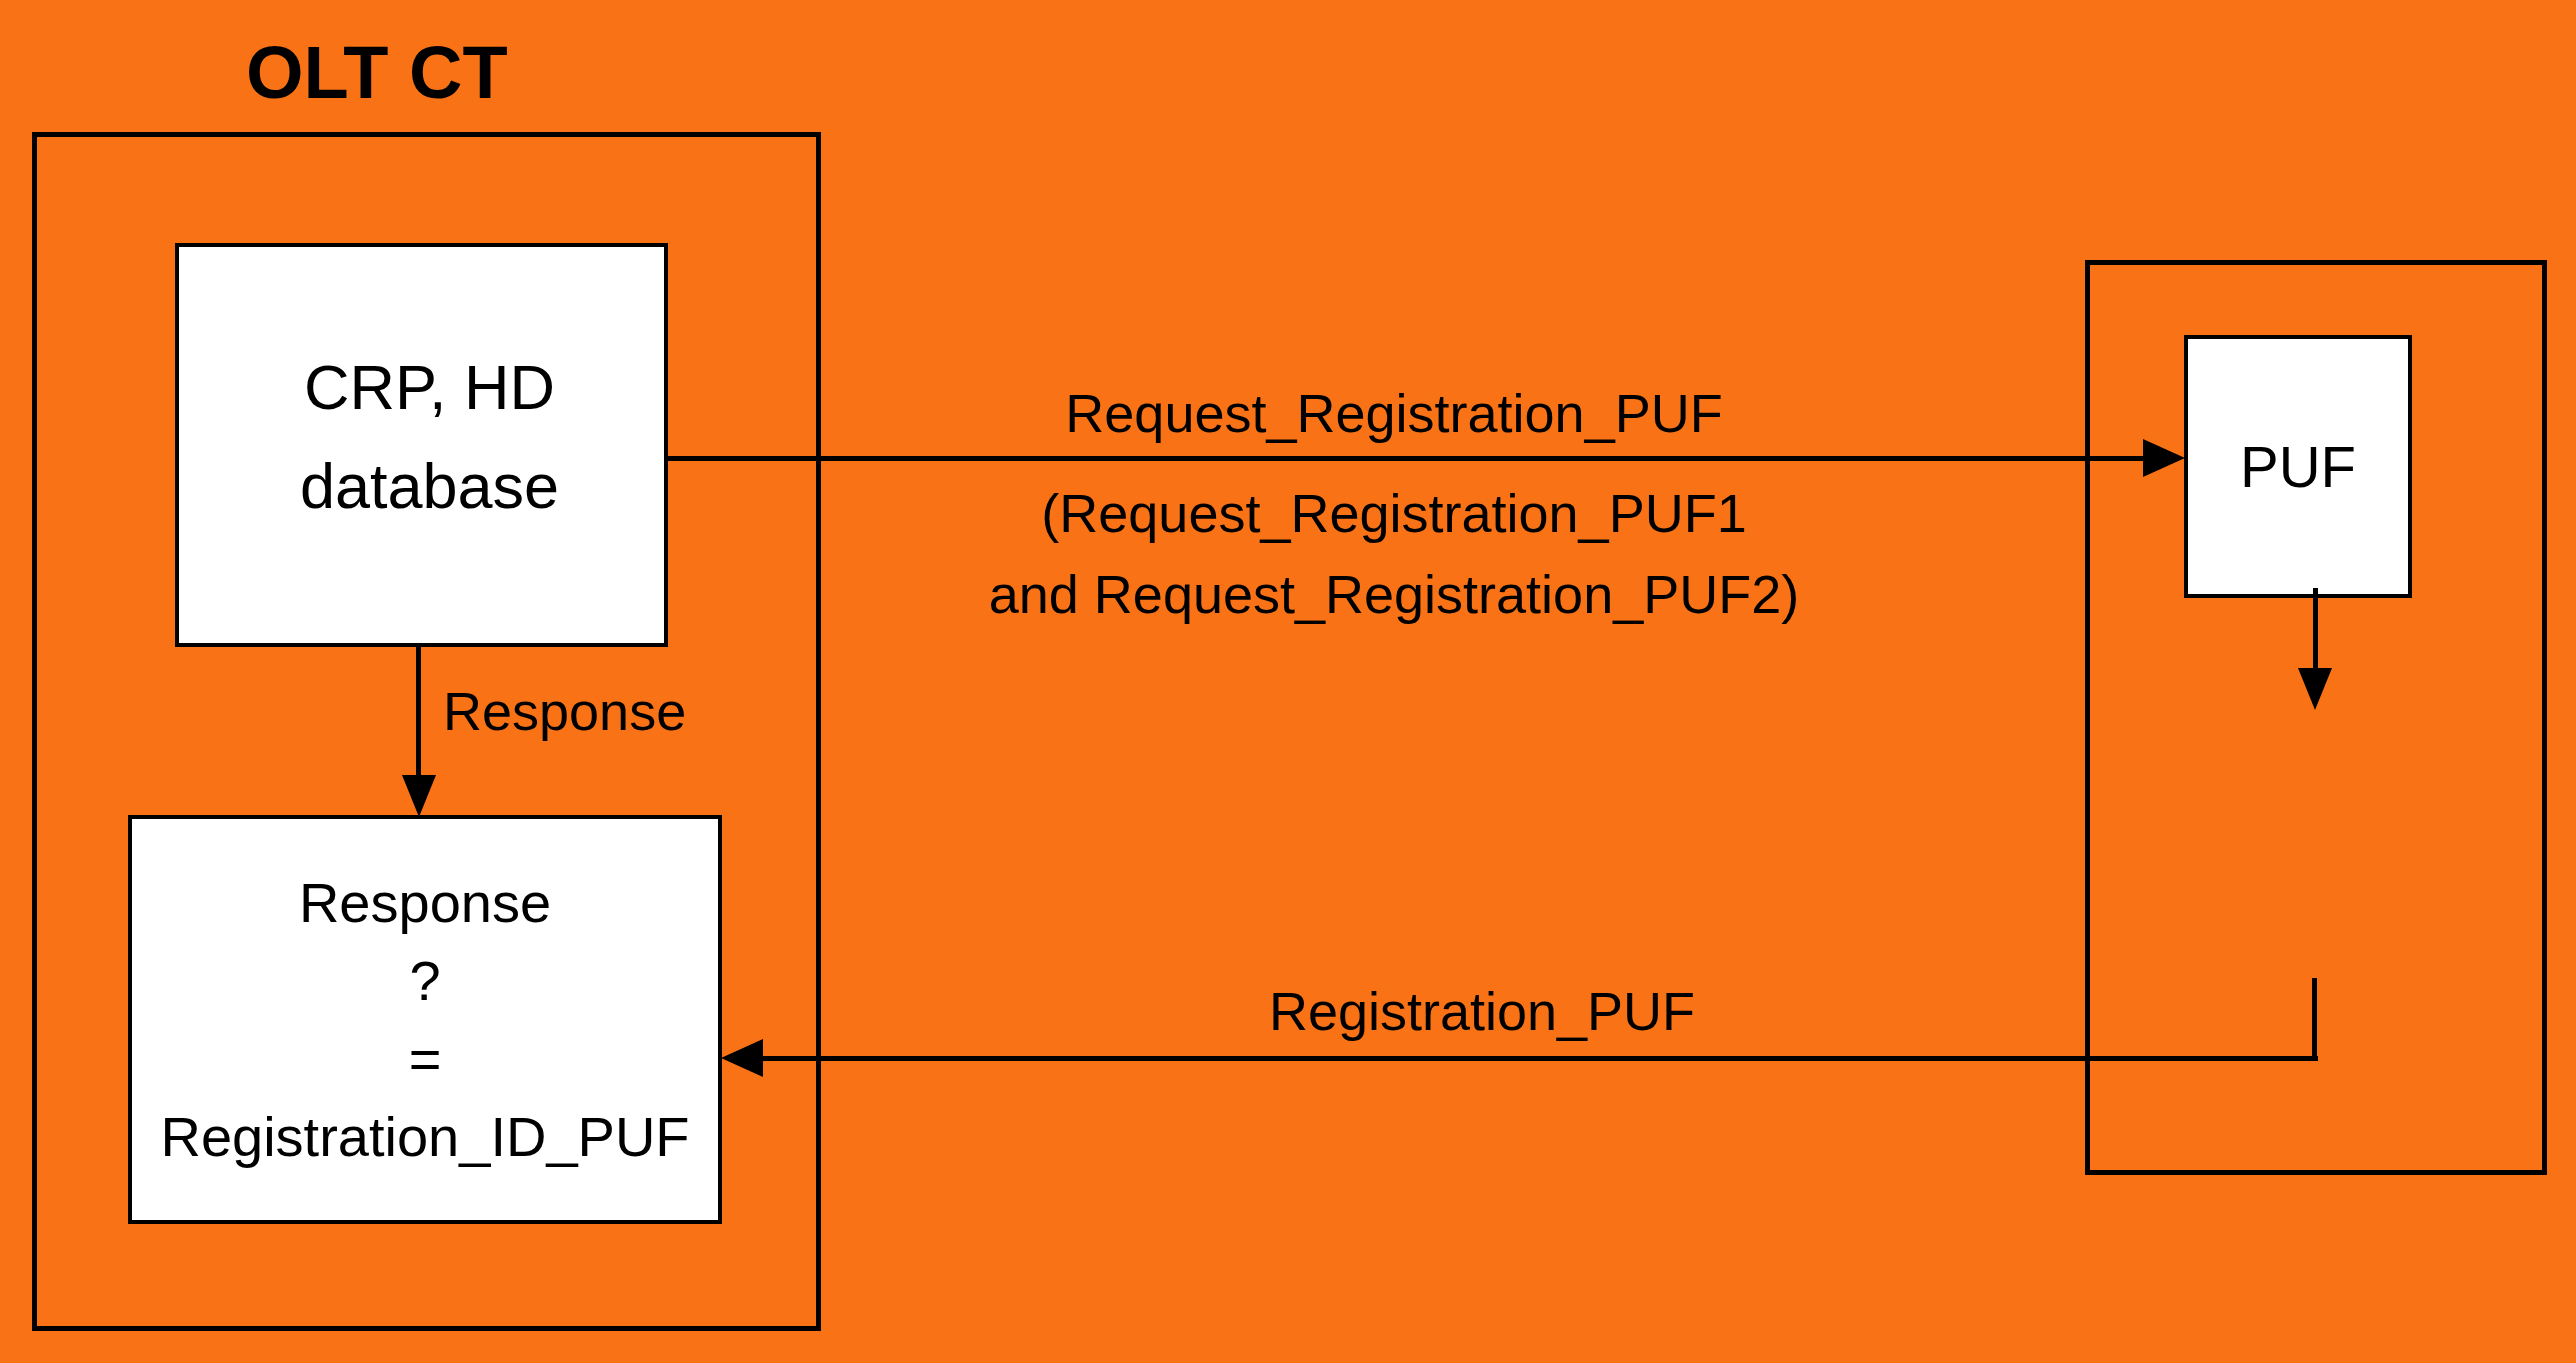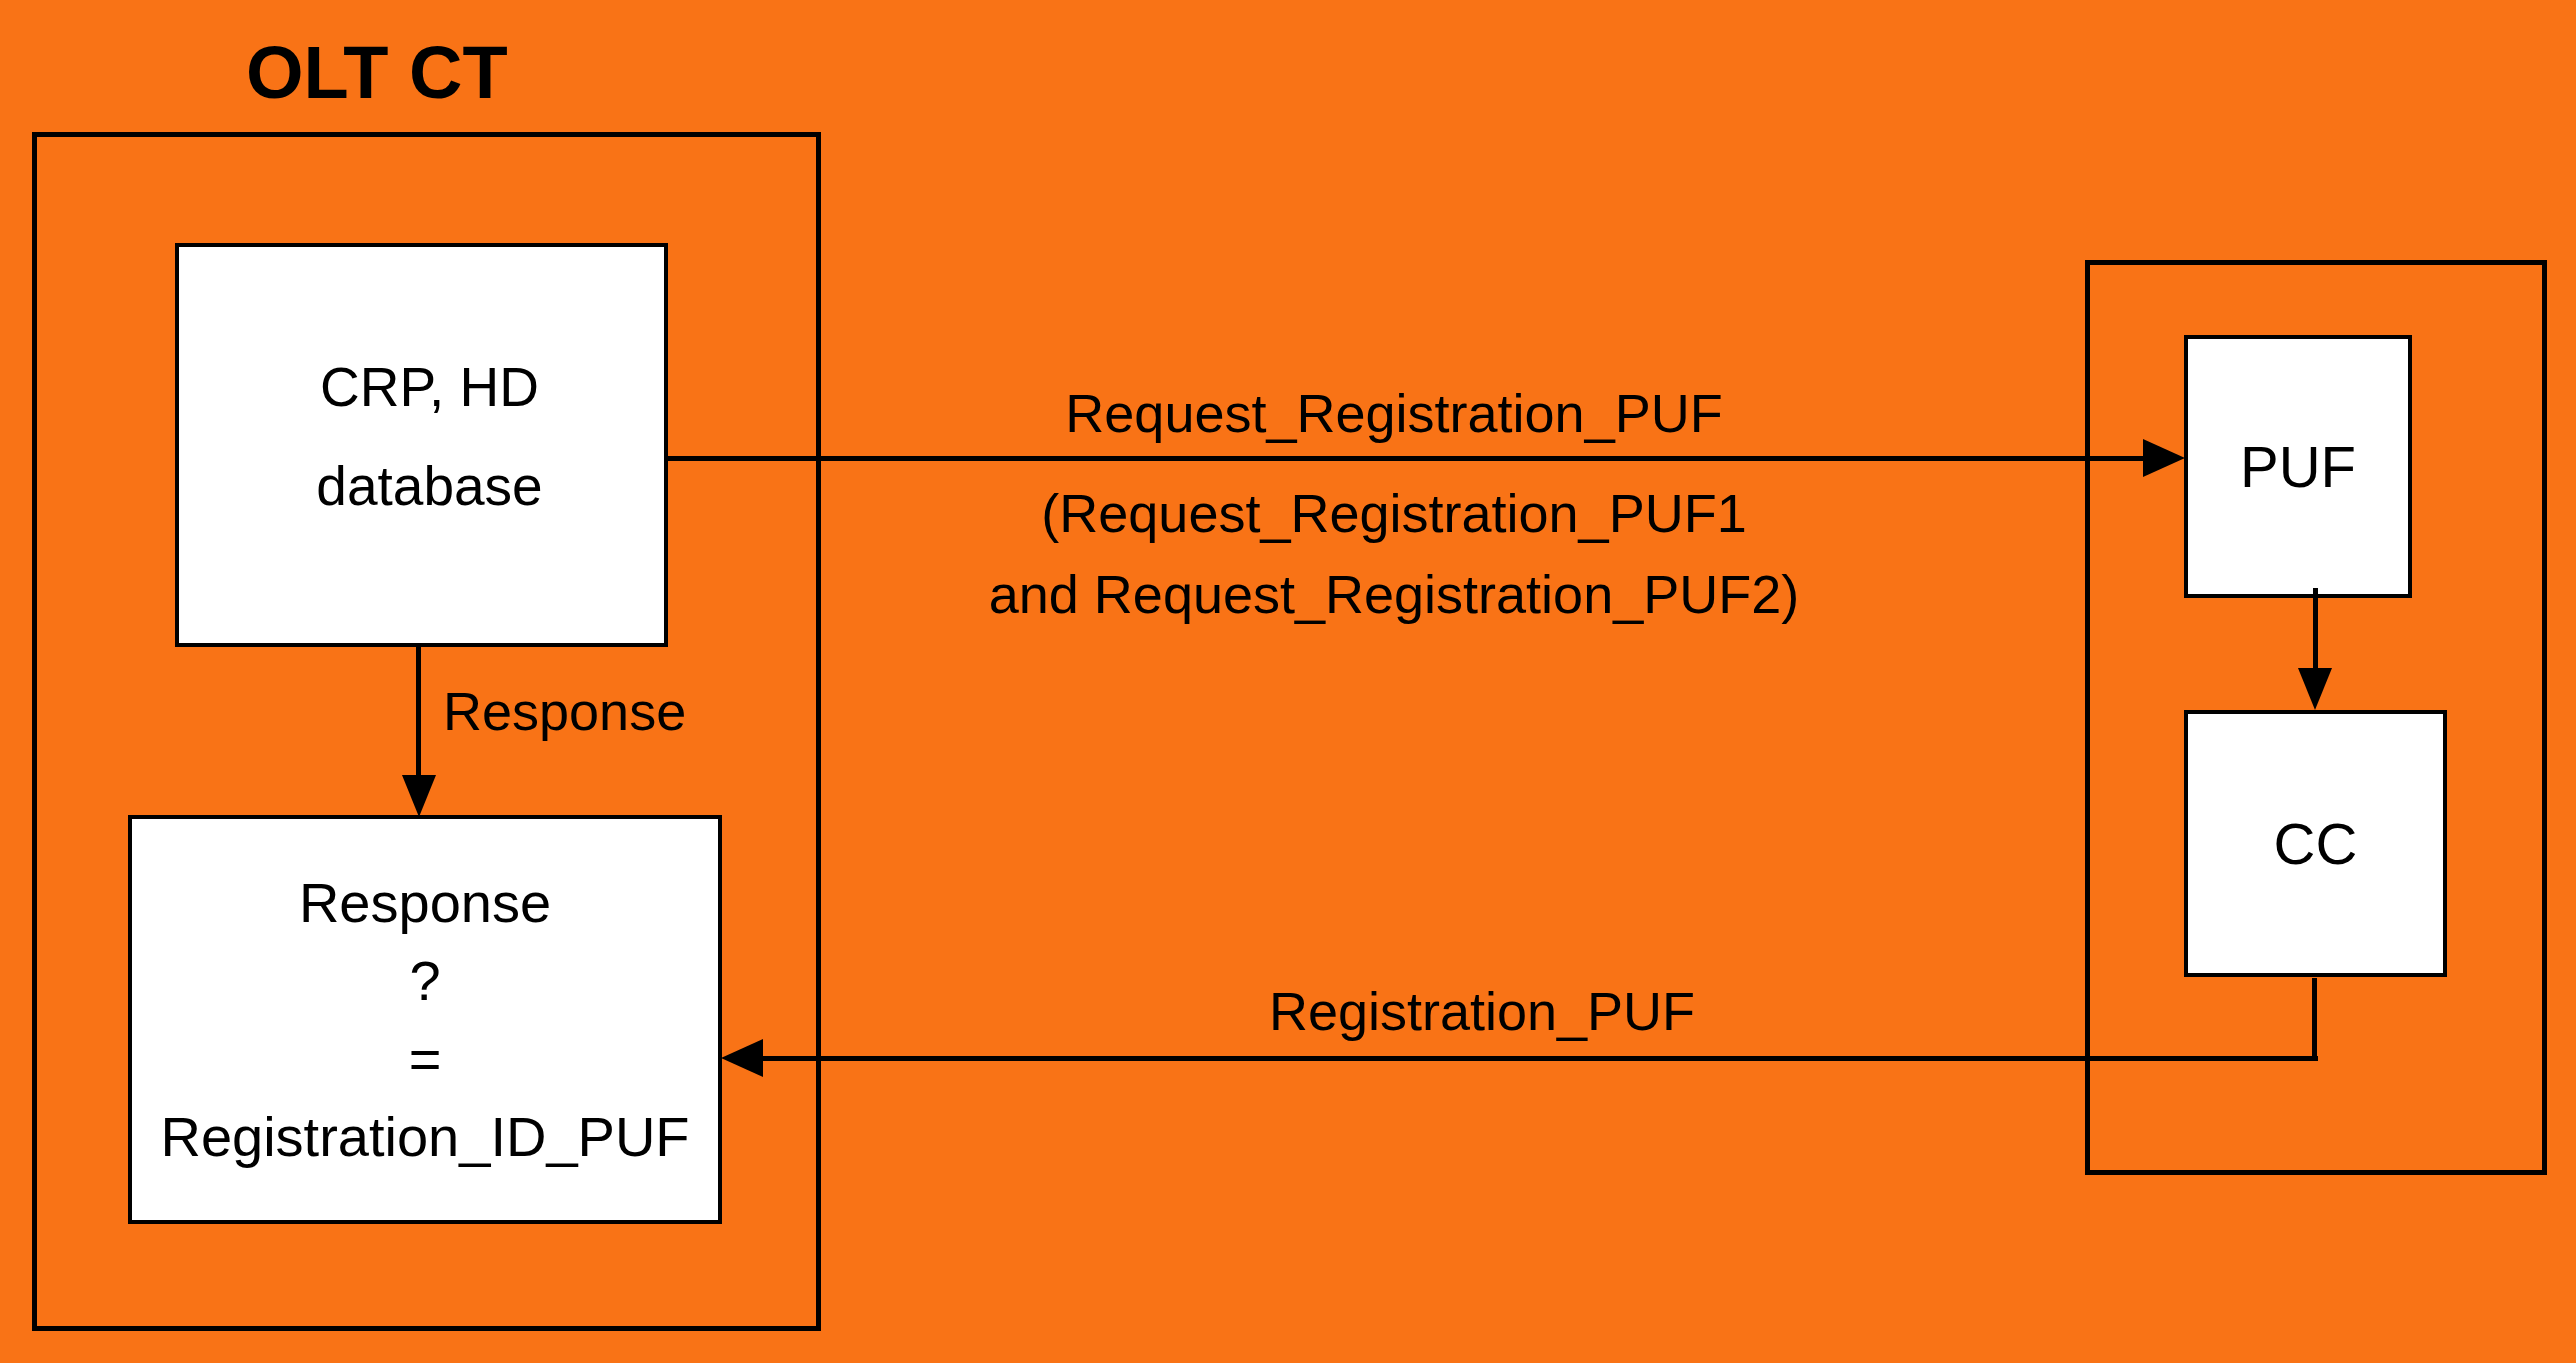--- a/index.html
+++ b/index.html
@@ -34,21 +34,21 @@
     text-align: center;
   }
 
   
   .group-title {
     font-size: 74px;
     font-weight: bold;
     white-space: nowrap;
   }
   .box-text-lg {
-    font-size: 55px;
+    font-size: 63px;
     line-height: 99px;
     text-align: center;
     margin-left: 16px;
   }
   .box-text-md {
     font-size: 56px;
     line-height: 78px;
     text-align: center;
   }
   .box-text-sm {
@@ -117,23 +117,20 @@
 
   <div class="abs outer-box" style="left:2085px; top:260px; width:462px; height:915px;"></div>
 
   <div class="abs inner-box" style="left:2184px; top:335px; width:228px; height:263px;">
     <div class="box-text-sm">PUF</div>
   </div>
 
   <div class="abs vline" style="left:2313px; top:588px; height:83px;"></div>
   <div class="abs arrowhead down" style="left:2298px; top:668px;"></div>
 
-  <div class="abs inner-box" style="left:2184px; top:710px; width:263px; height:267px;">
-    <div class="box-text-sm">CC</div>
-  </div>
 
   <div class="abs hline" style="left:668px; top:456px; width:1480px;"></div>
   <div class="abs arrowhead right" style="left:2143px; top:439px;"></div>
 
   <div class="abs msg-label center-text" style="left:780px; top:382px; width:1228px;text-align:center;">Request_Registration_PUF</div>
   <div class="abs msg-label multiline center-text" style="left:780px; top:473px; width:1228px;">
     <div>(Request_Registration_PUF1</div>
     <div>and Request_Registration_PUF2)</div>
   </div>
 

